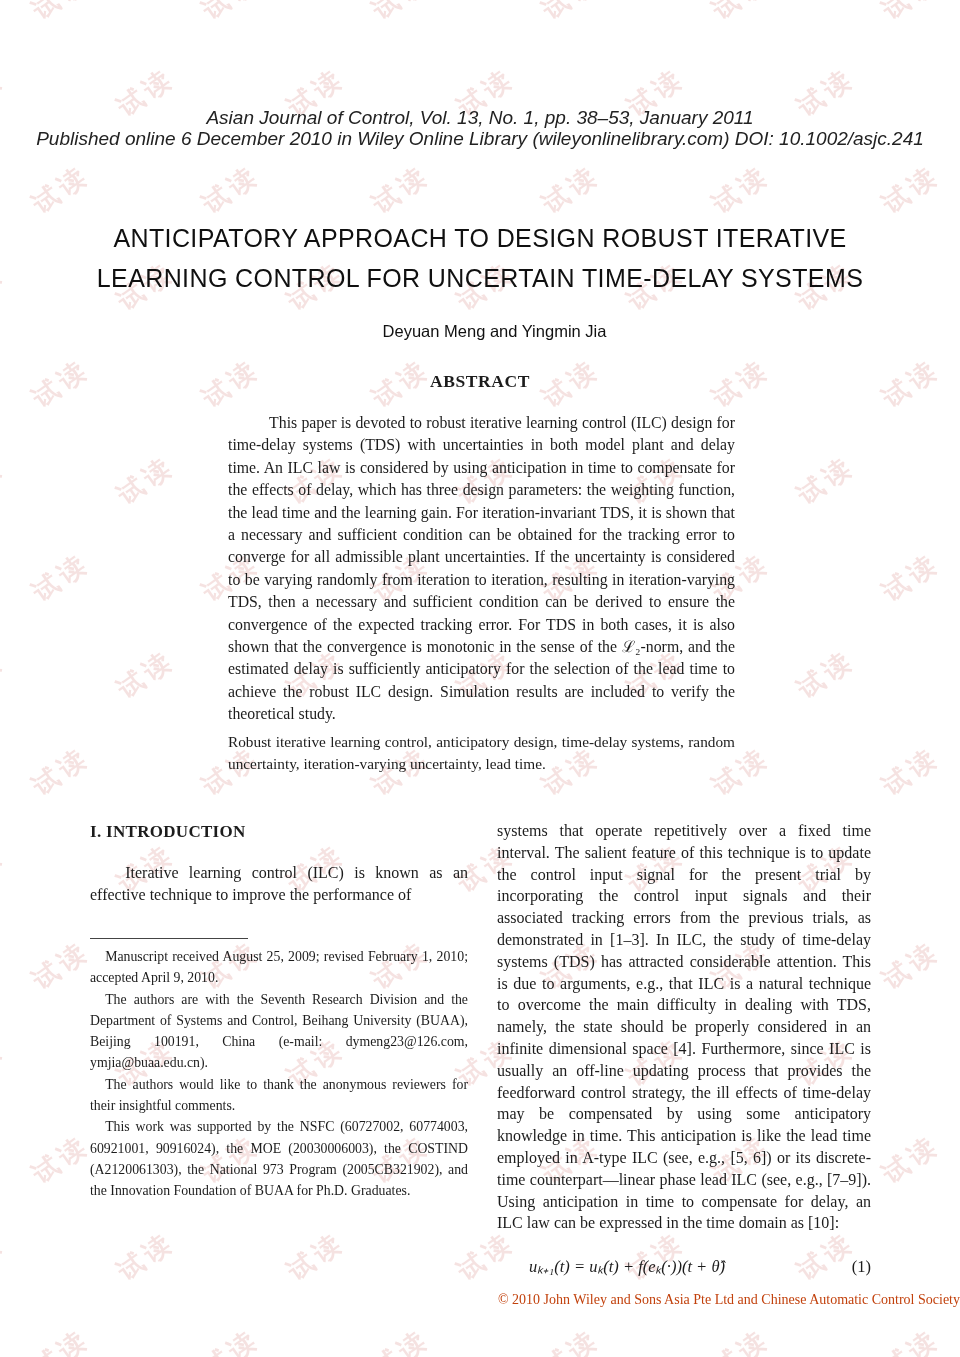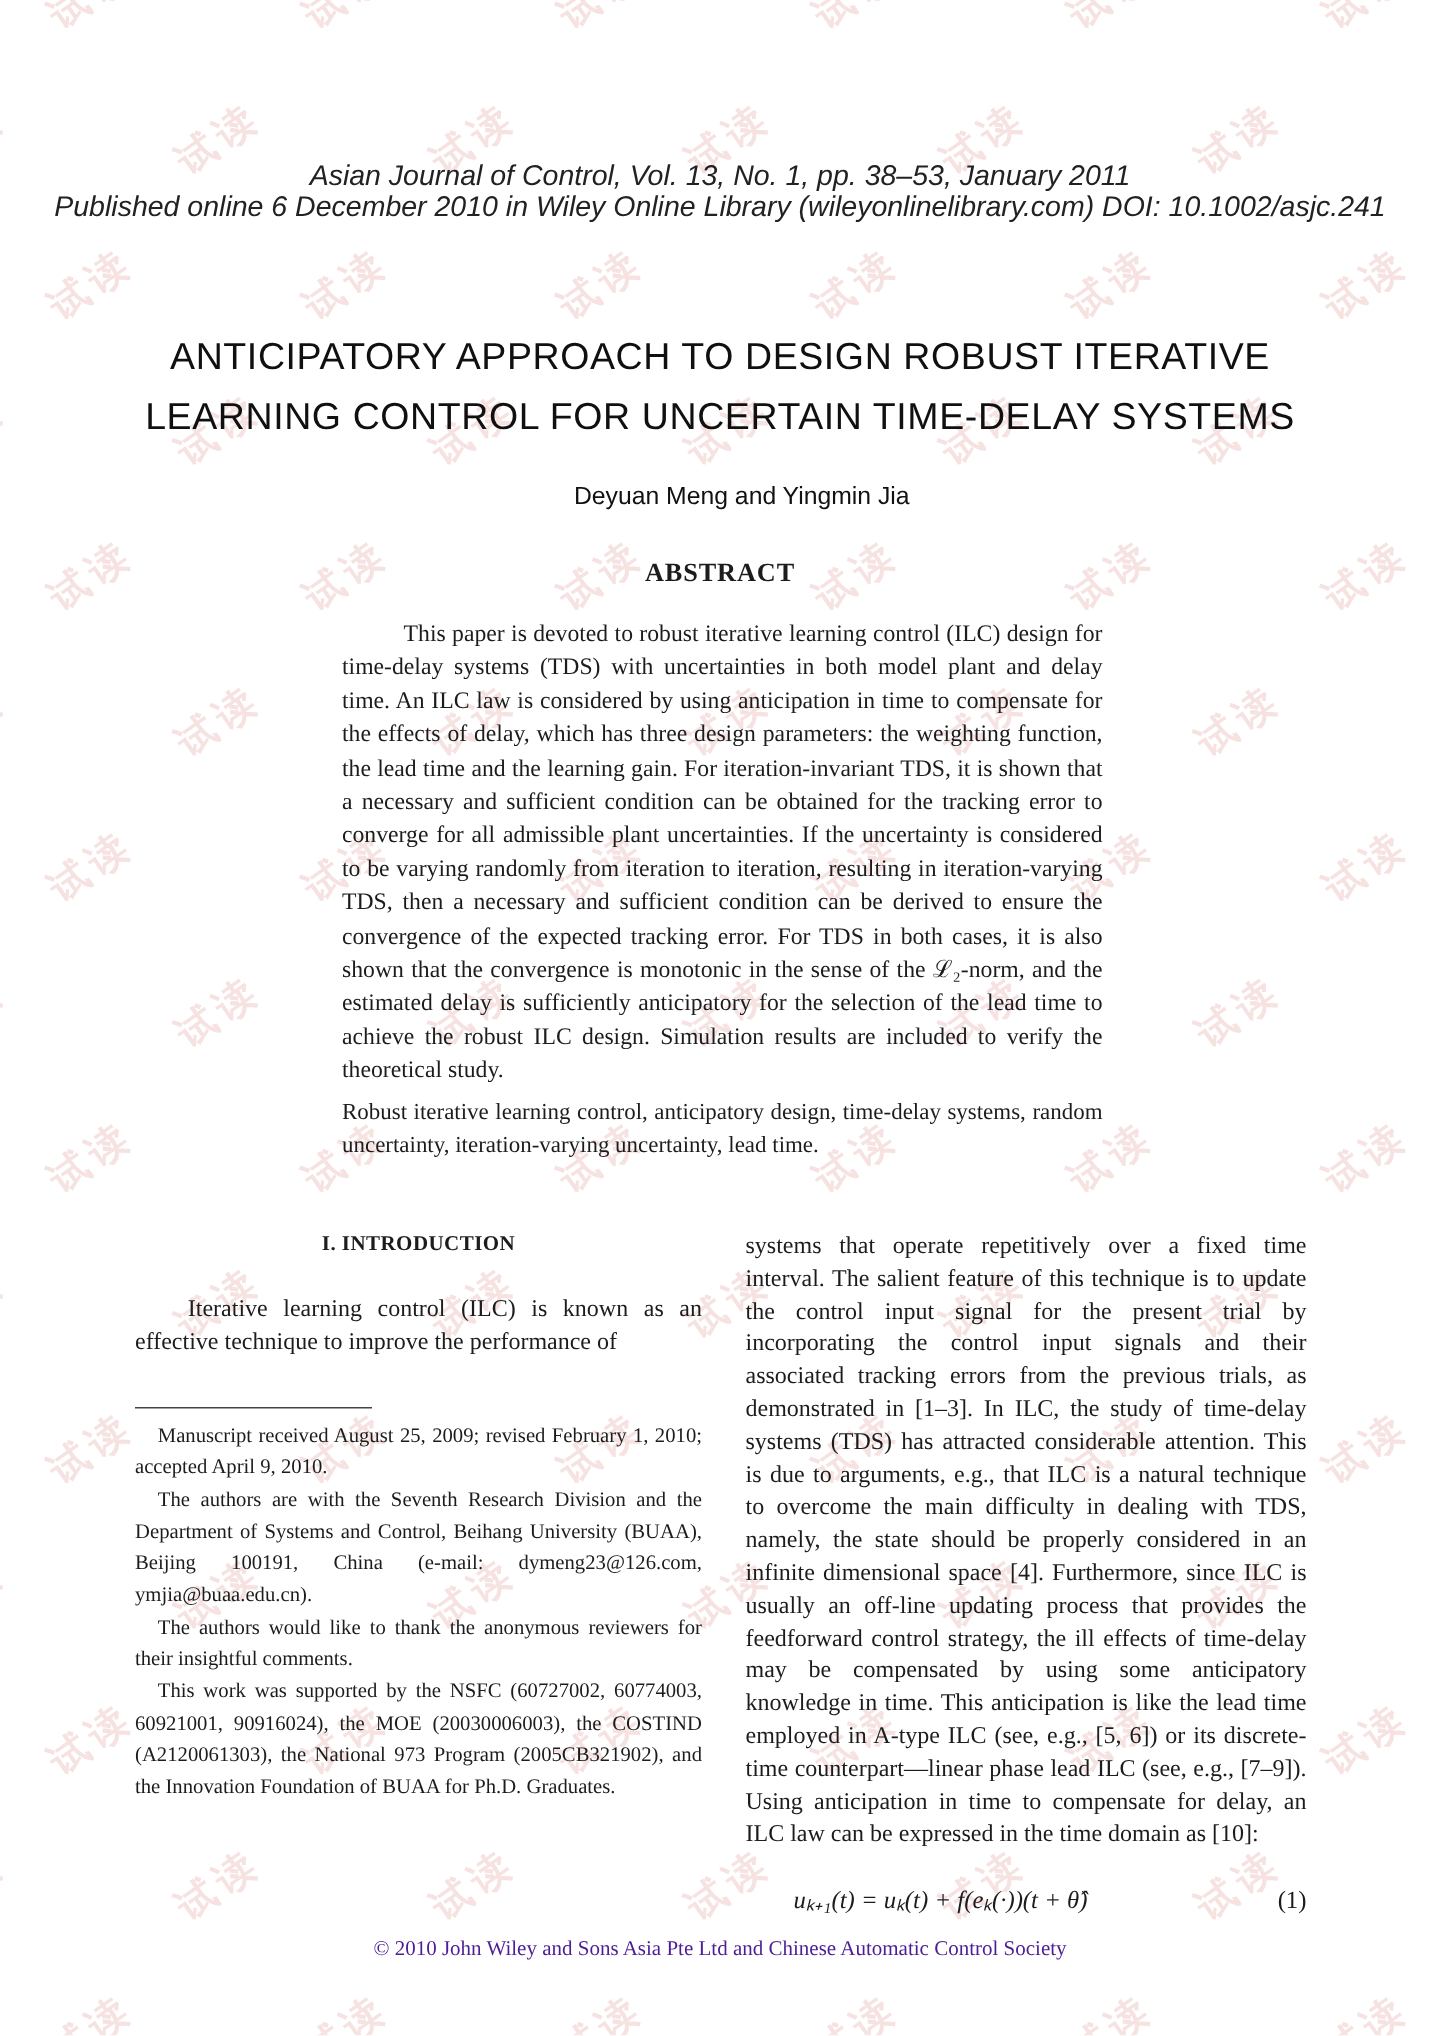--- a/index.html
+++ b/index.html
@@ -36,22 +36,22 @@
     position:absolute;top:412px;left:228px;width:507px;margin:0;
     font-size:15.8px;line-height:22.4px;text-align:justify;text-indent:2.6em;
   }
   .keywords{
     position:absolute;top:731px;left:228px;width:507px;display:flex;
     font-size:15.3px;line-height:22.2px;
   }
   .keywords-label{flex:none;width:96px;font-weight:bold;font-style:italic;}
   .keywords-text{flex:1;text-align:justify;}
   .intro-heading{
-    position:absolute;top:822px;left:90px;width:378px;margin:0;text-align:center;
-    font-size:14px;font-weight:bold;letter-spacing:0.3px;
+    position:absolute;top:822px;left:90px;width:378px;margin:0;
+    font-size:17px;font-weight:bold;letter-spacing:0.3px;
   }
   .intro-para{
     position:absolute;top:862px;left:90px;width:378px;margin:0;
     font-size:16px;line-height:21.8px;text-align:justify;text-indent:2.2em;
   }
   .footnote-block{
     position:absolute;top:938px;left:90px;width:378px;
     font-size:13.8px;line-height:21.3px;text-align:justify;
   }
   .footnote-rule{width:158px;height:0;border-top:1.2px solid #444;margin:0 0 7px 0;}
@@ -60,22 +60,22 @@
     position:absolute;top:820px;left:497px;width:374px;margin:0;
     font-size:16px;line-height:21.8px;text-align:justify;
   }
   .equation-row{
     position:absolute;top:1254px;left:497px;width:374px;display:flex;
     font-size:16.5px;align-items:baseline;
   }
   .equation{font-style:italic;flex:1;padding-left:32px;}
   .eq-number{font-style:normal;}
   .page-footer{
-    position:absolute;top:1292px;left:0;right:0;text-align:center;
-    font-size:14px;color:#4c1d95;
+    position:absolute;top:1292px;left:0;right:0;text-align:right;
+    font-size:14px;color:#c2410c;
   }
 </style>
 </head>
 <body>
 
 <div class="page">
 
   <div class="wm-layer">
       <span class="wm" style="left: 30px; top: -22px; color: rgb(200, 84, 78); opacity: 0.16; transform: rotate(-35deg);">试读</span>
       <span class="wm" style="left: 200px; top: -22px; color: rgb(200, 84, 78); opacity: 0.16; transform: rotate(-35deg);">试读</span>

